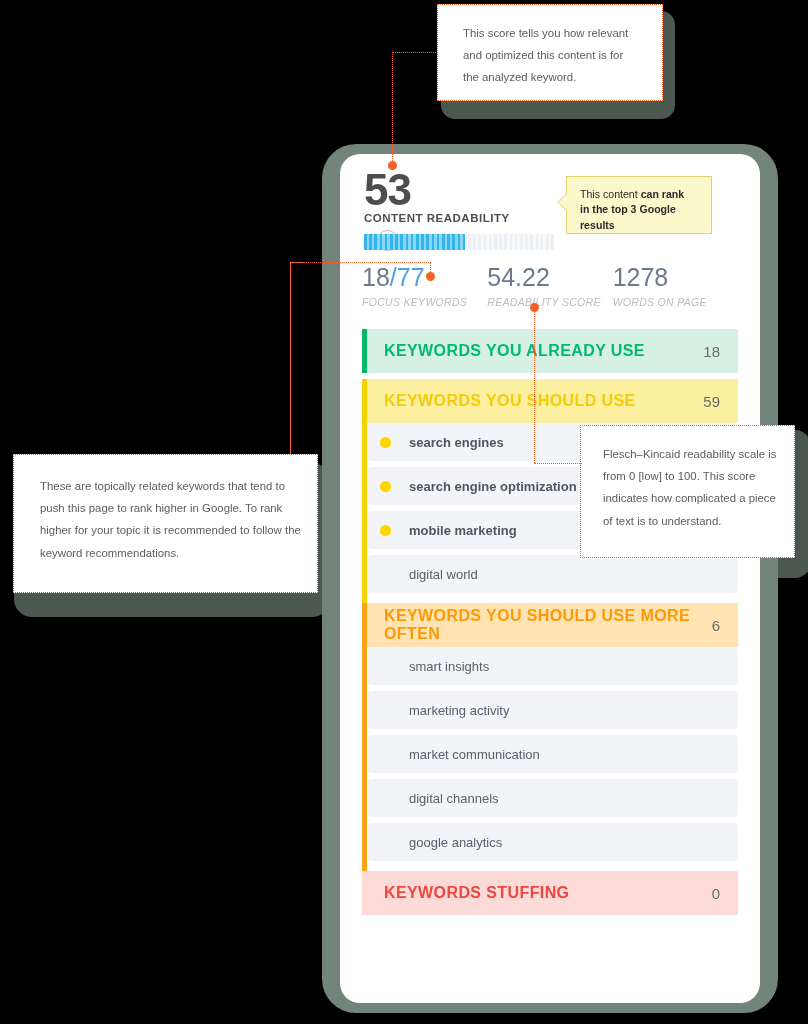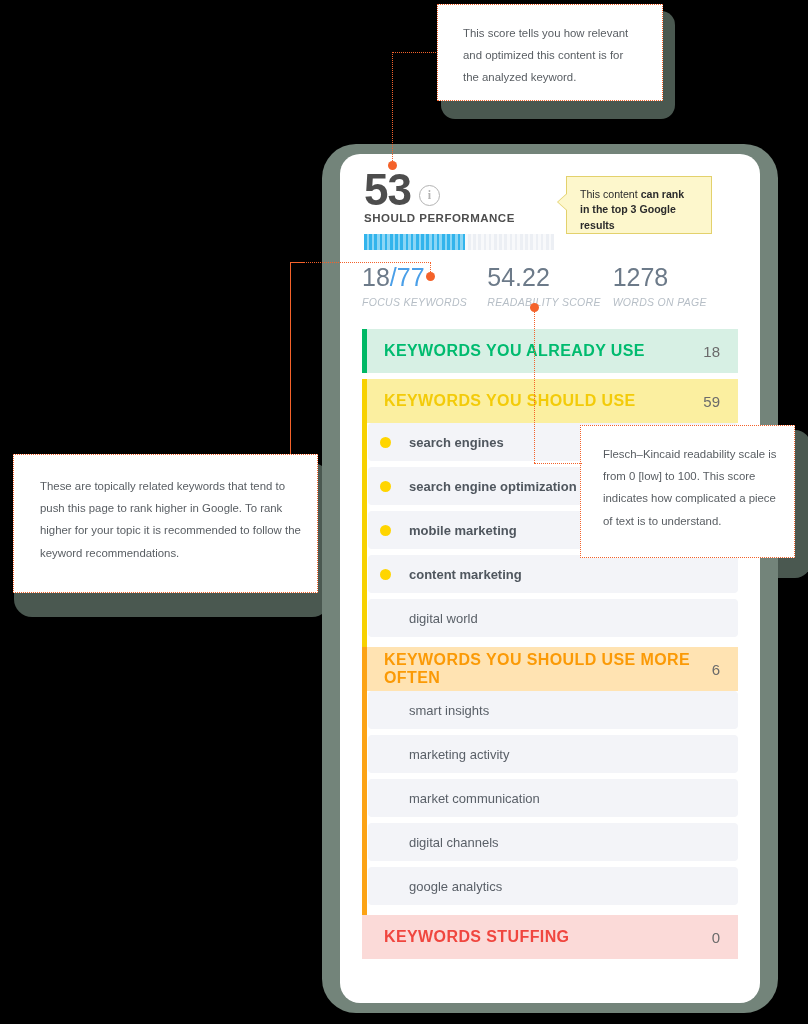--- a/index.html
+++ b/index.html
@@ -31,20 +31,21 @@
     overflow: hidden;
   }
 
   
   .score-row {
     position: absolute;
     left: 24px; top: 14px;
     display: flex;
     align-items: center;
     gap: 8px;
+    flex-direction: column;
   }
   .score-number {
     font-size: 44px;
     font-weight: bold;
     color: #4d4d4d;
     line-height: 1;
     letter-spacing: -1px;
   }
   .info-icon {
     width: 19px; height: 19px;
@@ -296,21 +297,21 @@
 <div class="tip-shadow" id="tip-left-shadow"></div>
 <div class="tip-shadow" id="tip-right-shadow"></div>
 
 <div class="device-frame"></div>
 <div class="device-screen">
 
   <div class="score-row">
     <span class="score-number">53</span>
     <span class="info-icon">i</span>
   </div>
-  <div class="score-label">SHOULD PERFORMANCE</div>
+  <div class="score-label">CONTENT READABILITY</div>
 
   <div class="progress-wrap">
     <div class="progress-fill" id="progress-fill" style="width: 53%;"></div>
   </div>
 
   <div class="metrics">
     <div class="metric">
       <div class="metric-value"><span>18</span><span class="slash-part"><span>/</span><span>77</span></span></div>
       <div class="metric-caption">FOCUS KEYWORDS</div>
     </div>
@@ -349,24 +350,20 @@
         </div>
         <div class="kw-row">
           <span class="kw-dot"></span>
           <span class="kw-text bold">search engine optimization</span>
         </div>
         <div class="kw-row">
           <span class="kw-dot"></span>
           <span class="kw-text bold">mobile marketing</span>
         </div>
         <div class="kw-row">
-          <span class="kw-dot"></span>
-          <span class="kw-text bold">content marketing</span>
-        </div>
-        <div class="kw-row">
           <span class="kw-dot hidden"></span>
           <span class="kw-text">digital world</span>
         </div>
       </div>
     </div>
 
     <div class="sec sec-orange">
       <div class="sec-bar"></div>
       <div class="sec-head">
         <span class="sec-title">KEYWORDS YOU SHOULD USE MORE OFTEN</span>

